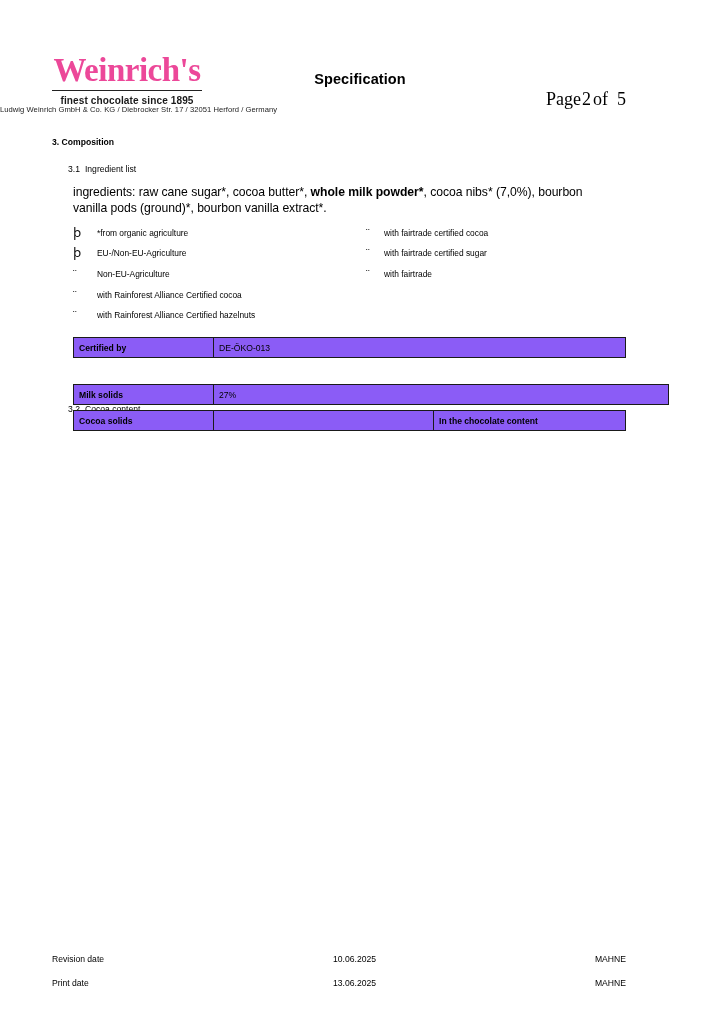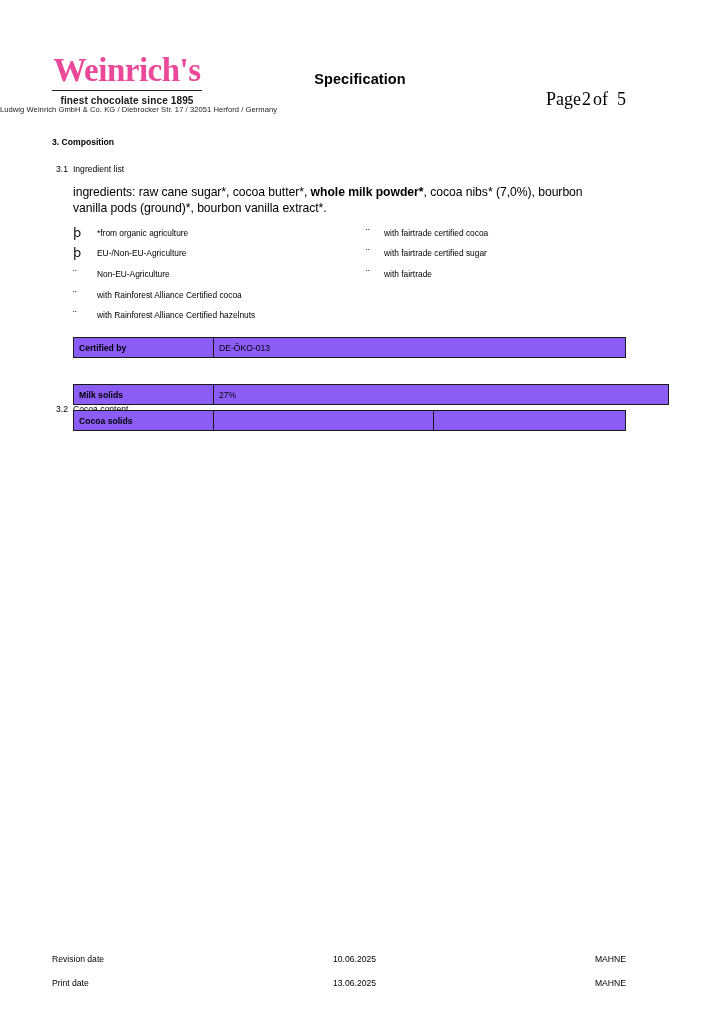--- a/index.html
+++ b/index.html
@@ -87,21 +87,21 @@
 
   
   .sec-head {
     position: absolute;
     left: 52px;
     font-size: 8.6px;
     font-weight: 700;
   }
   .sub-head {
     position: absolute;
-    left: 56px;
+    left: 68px;
     font-size: 8.6px;
     font-weight: 400;
   }
   .sub-head .sh-num { margin-right: 5px; }
 
   .ingredients {
     position: absolute;
     left: 73px;
     top: 185px;
     width: 530px;
@@ -257,20 +257,21 @@
     <div class="tcell" style="width:411px;">27%</div>
   </div>
 
   <div class="sub-head" style="top:404px;">
     <span class="sh-num">3.2</span><span>Cocoa content</span>
   </div>
 
   <div class="tbl" style="left:73px; top:410px; width:553px; height:21px;">
     <div class="tcell bold div-r" style="width:140px;">Cocoa solids</div>
     <div class="tcell div-r" style="width:220px;"></div>
+    <div class="tcell bold" style="width:191px;">In the chocolate content</div>
   </div>
 
   <div class="foot-row" style="top:954px;">
     <span class="f-label">Revision date</span>
     <span class="f-date">10.06.2025</span>
     <span class="f-user">MAHNE</span>
   </div>
 
   <div class="foot-row" style="top:978px;">
     <span class="f-label">Print date</span>

